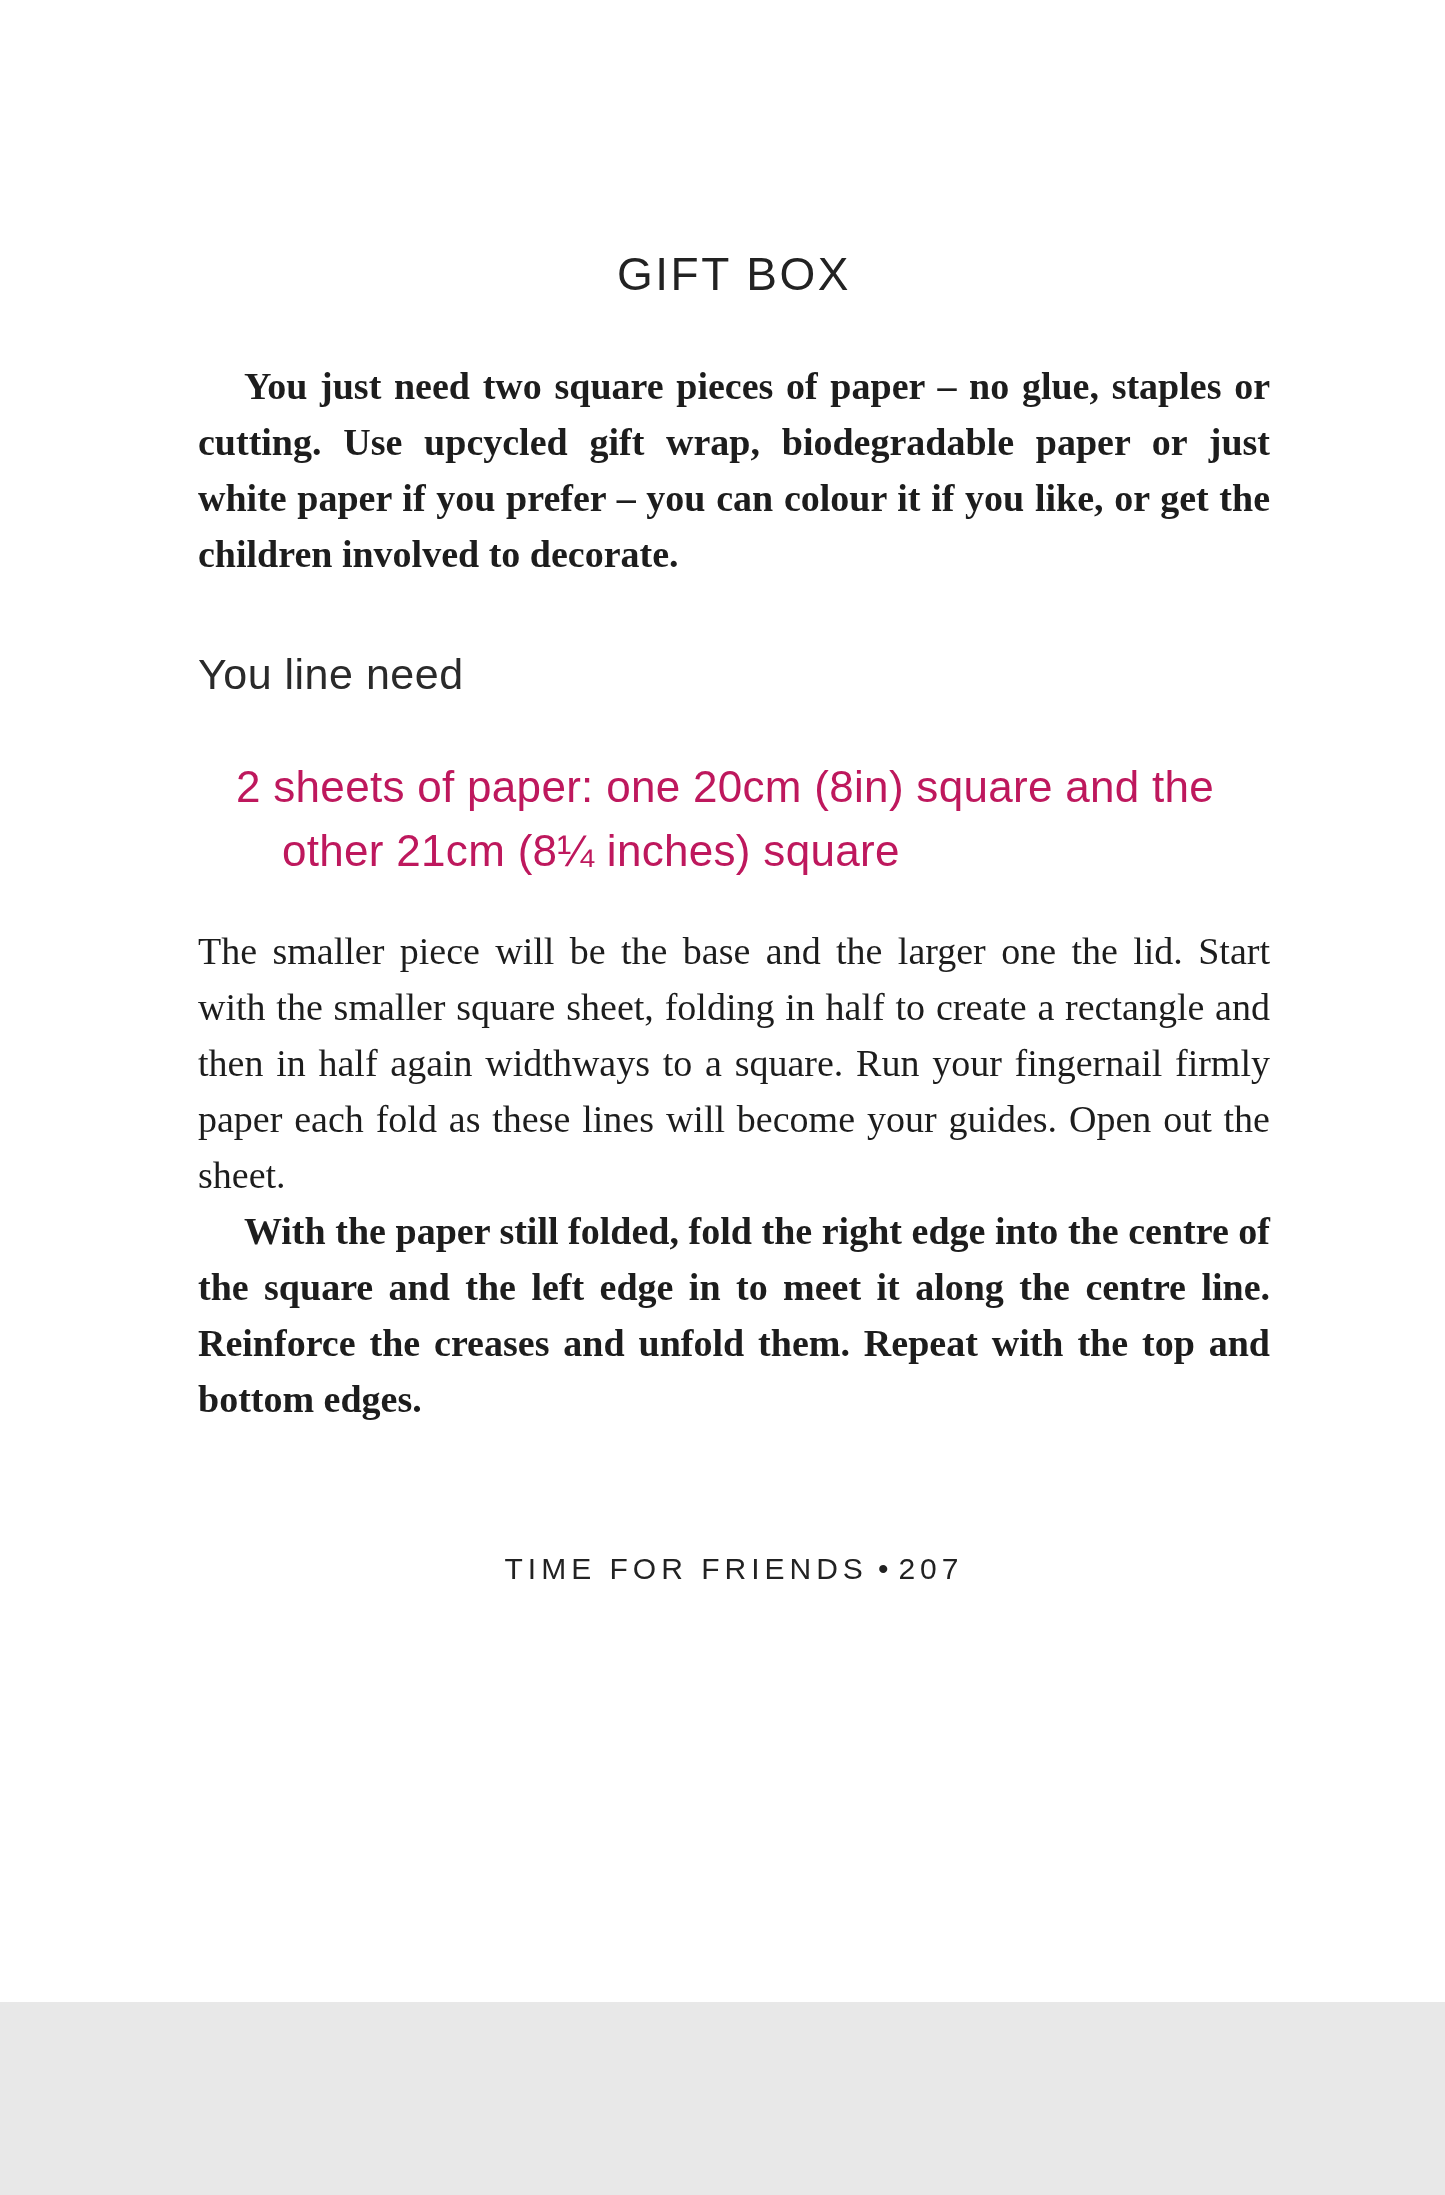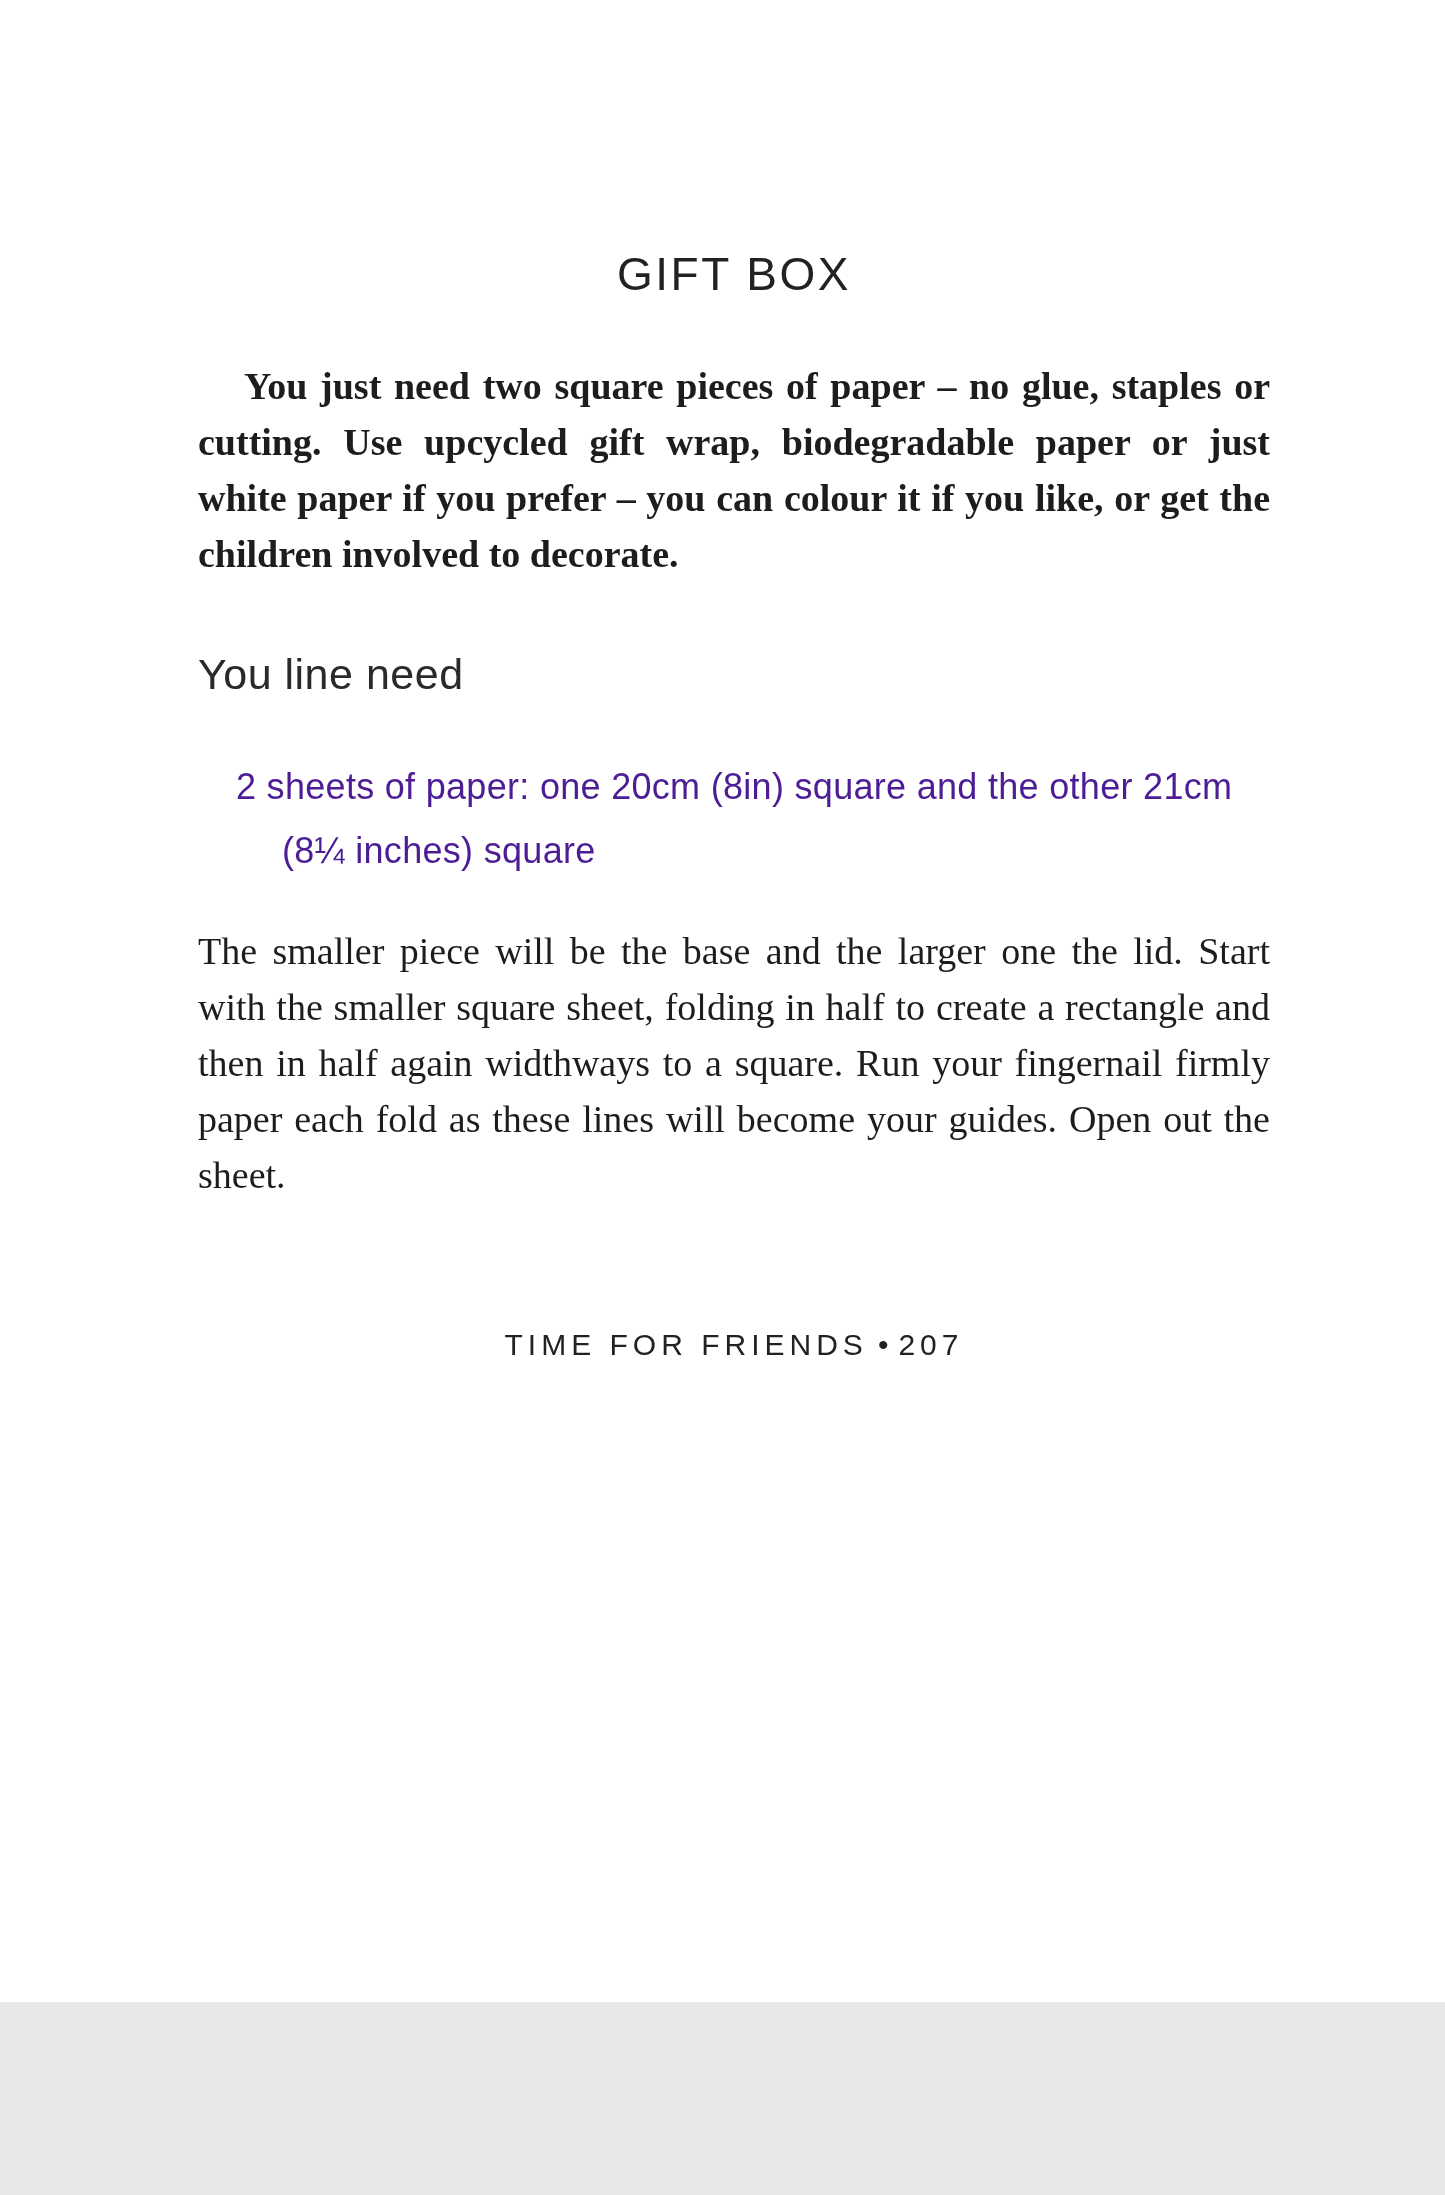--- a/index.html
+++ b/index.html
@@ -57,24 +57,24 @@
     line-height: 1.05;
     letter-spacing: 0.5px;
     color: #2a2a2a;
   }
   .materials-list {
     margin: 58px 0 0 0;
     padding: 0;
     list-style: none;
     font-family: "Liberation Sans", sans-serif;
     font-weight: 300;
-    font-size: 36px;
+    font-size: 44px;
     line-height: 64px;
     letter-spacing: 0.3px;
-    color: #4c1d95;
+    color: #be185d;
   }
   .materials-list li {
     padding-left: 84px;
     text-indent: -46px;
   }
   .instructions {
     margin-top: 40px;
   }
   .page-footer {
     margin-top: 125px;
@@ -105,20 +105,21 @@
     </div>
 
     <h2 class="need-heading">You line need</h2>
 
     <ul class="materials-list">
       <li>2 sheets of paper: one 20cm (8in) square and the other 21cm (8¼ inches) square</li>
     </ul>
 
     <div class="body-text instructions">
       <p>The smaller piece will be the base and the larger one the lid. Start with the smaller square sheet, folding in half to create a rectangle and then in half again widthways to a square. Run your fingernail firmly paper each fold as these lines will become your guides. Open out the sheet.</p>
+      <p class="indented">With the paper still folded, fold the right edge into the centre of the square and the left edge in to meet it along the centre line. Reinforce the creases and unfold them. Repeat with the top and bottom edges.</p>
     </div>
 
     <div class="page-footer">
       <span>TIME FOR FRIENDS</span><span class="sep">•</span><span>207</span>
     </div>
 
   </div>
 </div>
 
 </body></html>

